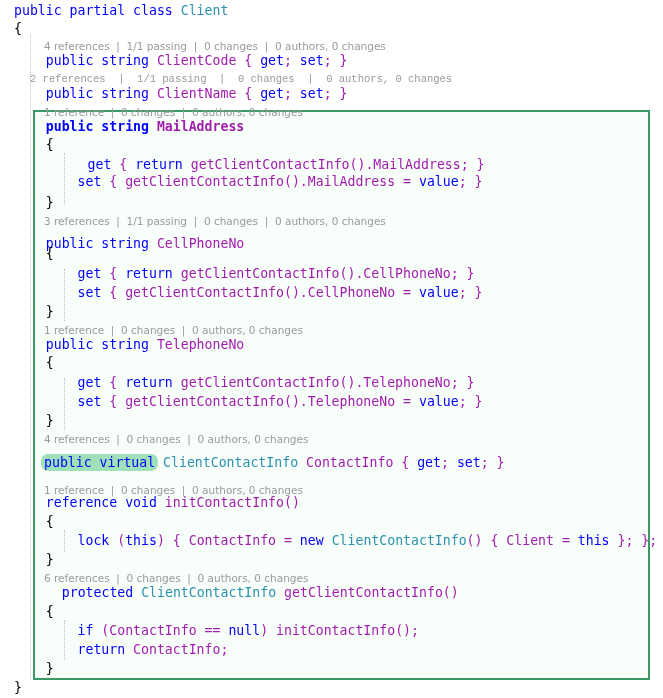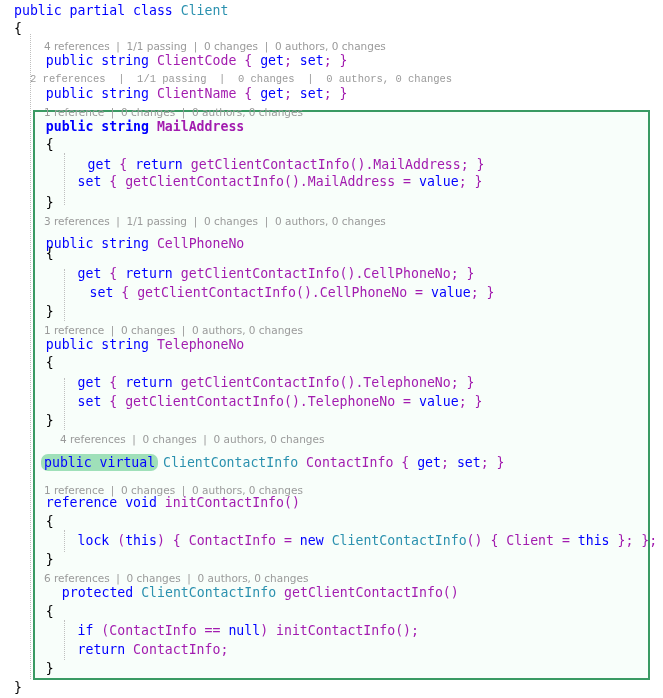--- a/index.html
+++ b/index.html
@@ -115,31 +115,31 @@
     <div class="line" style="position:absolute; left:44px; top:118px;font-weight:bold;"><span class="k" style="margin-left:-30px;">    public string </span><span class="p">MailAddress</span></div>
     <div class="line" style="position:absolute; left:14px; top:136px;">    {</div>
     <div class="line" style="position:absolute; left:24px; top:156px;"><span class="k">        get</span><span class="p"> { </span><span class="k">return</span><span class="p"> getClientContactInfo().MailAddress; }</span></div>
     <div class="line" style="position:absolute; left:14px; top:173px;"><span class="k">        set</span><span class="p"> { getClientContactInfo().MailAddress = </span><span class="k">value</span><span class="p">; }</span></div>
     <div class="line" style="position:absolute; left:14px; top:194px;">    }</div>
 
     <div class="line cl" style="position:absolute; left:44px; top:213px;">3 references  |  1/1 passing  |  0 changes  |  0 authors, 0 changes</div>
     <div class="line" style="position:absolute; left:44px; top:235px;"><span class="k" style="margin-left:-30px;">    public string </span><span class="p">CellPhoneNo</span></div>
     <div class="line" style="position:absolute; left:14px; top:245px;">    {</div>
     <div class="line" style="position:absolute; left:14px; top:265px;"><span class="k">        get</span><span class="p"> { </span><span class="k">return</span><span class="p"> getClientContactInfo().CellPhoneNo; }</span></div>
-    <div class="line" style="position:absolute; left:26px; top:284px;"><span class="k">        set</span><span class="p"> { getClientContactInfo().CellPhoneNo = </span><span class="k">value</span><span class="p">; }</span></div>
+    <div class="line" style="position:absolute; left:14px; top:284px;"><span class="k">        set</span><span class="p"> { getClientContactInfo().CellPhoneNo = </span><span class="k">value</span><span class="p">; }</span></div>
     <div class="line" style="position:absolute; left:14px; top:303px;">    }</div>
 
     <div class="line cl" style="position:absolute; left:44px; top:322px;">1 reference  |  0 changes  |  0 authors, 0 changes</div>
     <div class="line" style="position:absolute; left:44px; top:336px;"><span class="k" style="margin-left:-30px;">    public string </span><span class="p">TelephoneNo</span></div>
     <div class="line" style="position:absolute; left:14px; top:354px;">    {</div>
     <div class="line" style="position:absolute; left:14px; top:374px;"><span class="k">        get</span><span class="p"> { </span><span class="k">return</span><span class="p"> getClientContactInfo().TelephoneNo; }</span></div>
     <div class="line" style="position:absolute; left:14px; top:393px;"><span class="k">        set</span><span class="p"> { getClientContactInfo().TelephoneNo = </span><span class="k">value</span><span class="p">; }</span></div>
     <div class="line" style="position:absolute; left:14px; top:412px;">    }</div>
 
-    <div class="line cl" style="position:absolute; left:60px; top:431px;">4 references  |  0 changes  |  0 authors, 0 changes</div>
+    <div class="line cl" style="position:absolute; left:44px; top:431px;">4 references  |  0 changes  |  0 authors, 0 changes</div>
 
     <div class="line" style="position:absolute; left:44px; top:443px;margin-top:11px;"><span class="hl-virtual">public virtual</span><span class="t"> ClientContactInfo </span><span class="p">ContactInfo { </span><span class="k">get</span><span class="p">; </span><span class="k">set</span><span class="p">; }</span></div>
 
     <div class="line blank" style="position:absolute; left:14px; top:463px;"> </div>
 
     <div class="line cl" style="position:absolute; left:44px; top:482px;">1 reference  |  0 changes  |  0 authors, 0 changes</div>
     <div class="line" style="position:absolute; left:14px; top:494px;"><span class="k">    reference void </span><span class="p">initContactInfo()</span></div>
     <div class="line" style="position:absolute; left:14px; top:513px;">    {</div>
     <div class="line" style="position:absolute; left:14px; top:532px;"><span class="k">        lock</span><span class="p"> (</span><span class="k">this</span><span class="p">) { ContactInfo = </span><span class="k">new</span><span class="t"> ClientContactInfo</span><span class="p">() { Client = </span><span class="k">this</span><span class="p"> }; };</span></div>
     <div class="line" style="position:absolute; left:14px; top:551px;">    }</div>

